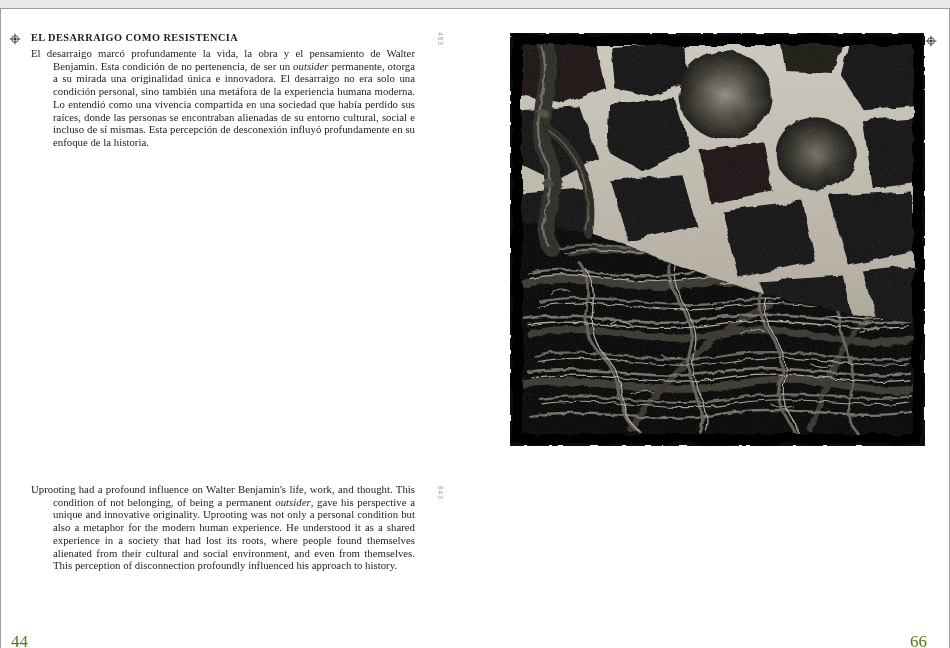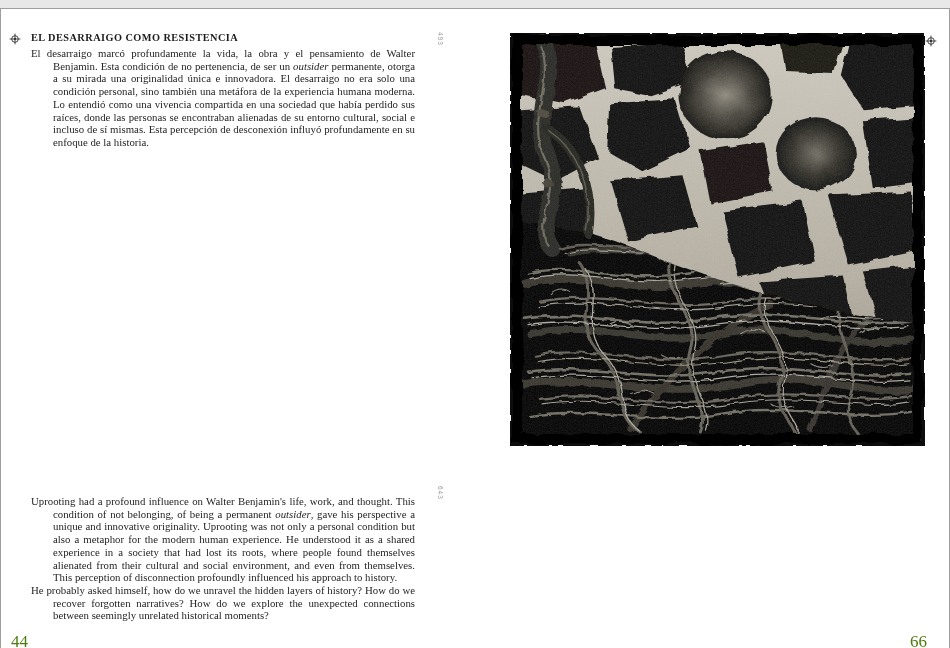--- a/index.html
+++ b/index.html
@@ -18,21 +18,21 @@
     font-weight:600;
   }
   .sp-head{top:23px;}
   .en-head{top:471px;}
   .body-block{
     position:absolute;left:30px;width:384px;
     font-size:10.8px;line-height:12.7px;color:#242424;
     text-align:justify;
   }
   .sp-body{top:38px;}
-  .en-body{top:486px;}
+  .en-body{top:474px;}
   .body-block p{margin:0;padding-left:22px;text-indent:-22px;}
   .body-block em{font-style:italic;}
   .margin-label{
     position:absolute;left:436px;
     writing-mode:vertical-rl;
     font-size:6.5px;letter-spacing:1px;color:#9a9a9a;
     font-family:"Liberation Sans","DejaVu Sans",sans-serif;
   }
   .ml-top{top:23px;}
   .ml-bottom{top:477px;}
@@ -63,21 +63,20 @@
 
   <div class="body-block sp-body">
     <p><span>El desarraigo marcó profundamente la vida, la obra y el pensamiento de Walter Benjamin. Esta condición de no pertenencia, de ser un </span><em>outsider</em><span> permanente, otorga a su mirada una originalidad única e innovadora. El desarraigo no era solo una condición personal, sino también una metáfora de la experiencia humana moderna. Lo entendió como una vivencia compartida en una sociedad que había perdido sus raíces, donde las personas se encontraban alienadas de su entorno cultural, social e incluso de sí mismas. Esta percepción de desconexión influyó profundamente en su enfoque de la historia.</span></p>
   </div>
 
   <div class="margin-label ml-top">493</div>
 
 
   <div class="body-block en-body">
     <p><span>Uprooting had a profound influence on Walter Benjamin's life, work, and thought. This condition of not belonging, of being a permanent </span><em>outsider</em><span>, gave his perspective a unique and innovative originality. Uprooting was not only a personal condition but also a metaphor for the modern human experience. He understood it as a shared experience in a society that had lost its roots, where people found themselves alienated from their cultural and social environment, and even from themselves. This perception of disconnection profoundly influenced his approach to history.</span></p>
-    <p><span>He probably asked himself, how do we unravel the hidden layers of history? How do we recover forgotten narratives? How do we explore the unexpected connections between seemingly unrelated historical moments?</span></p>
   </div>
 
   <div class="margin-label ml-bottom">643</div>
 
   <div class="page-num pn-left">44</div>
 
   <div class="photo">
     <svg viewBox="0 0 414 412" preserveAspectRatio="none">
       <defs>
         <filter id="rough" x="-8%" y="-8%" width="116%" height="116%">

